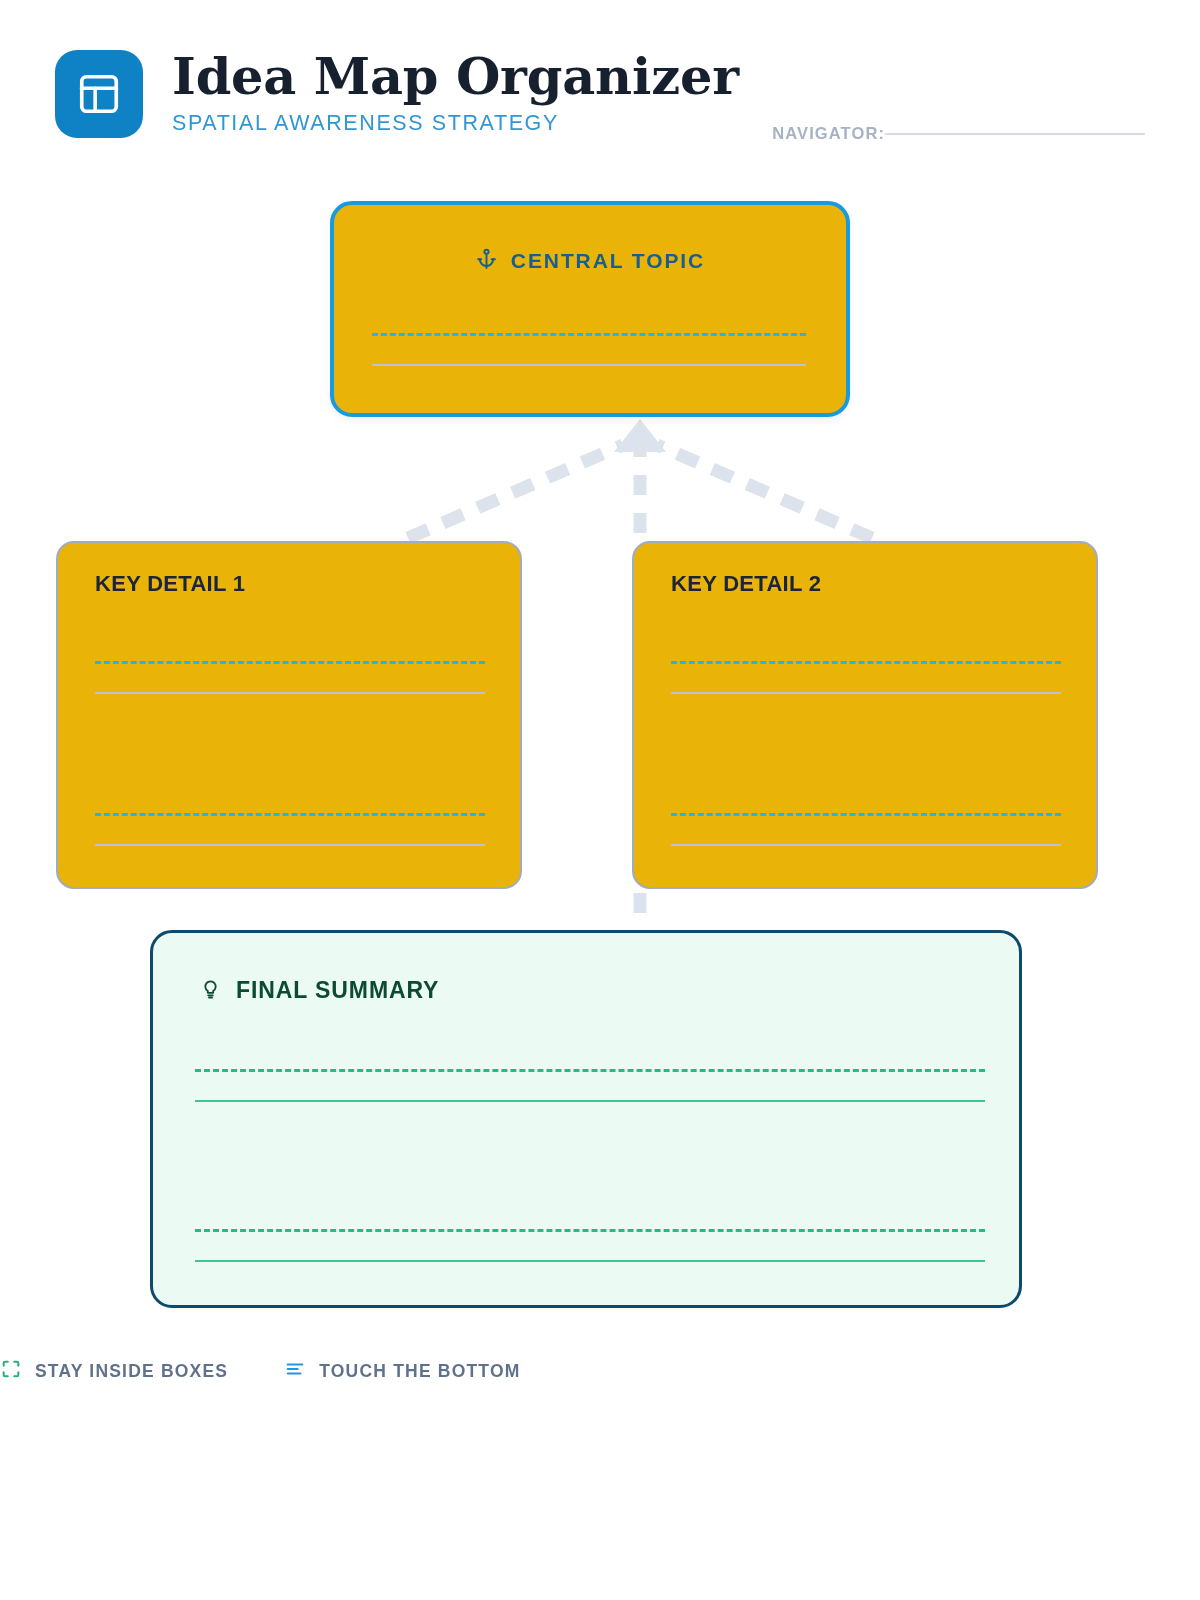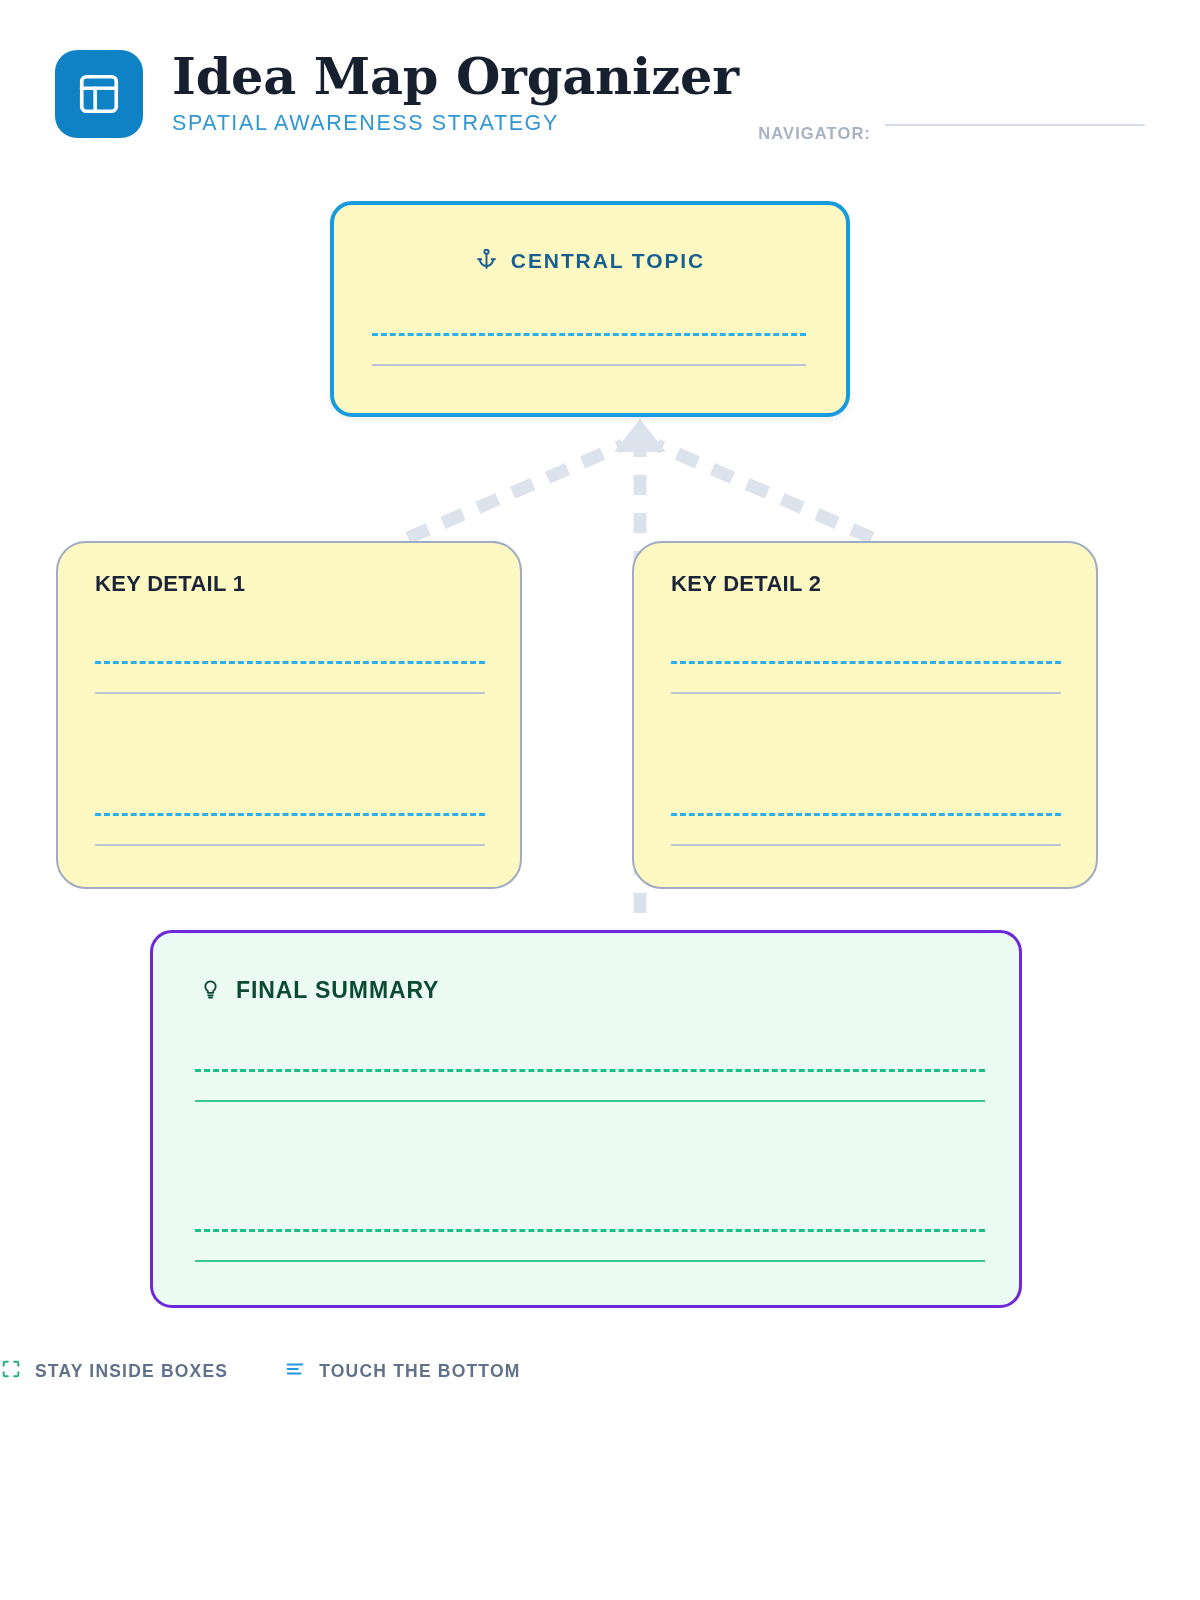--- a/index.html
+++ b/index.html
@@ -59,41 +59,40 @@
     letter-spacing: 1.6px;
     margin: 6px 0 11px 0;
     white-space: nowrap;
   }
 
   .navigator {
     position: absolute;
     right: 0;
     top: 76px;
     display: flex;
-    align-items: flex-start;
-    gap: 14px;
+    align-items: center;
   }
   .navigator-label {
     font-size: 16.5px;
     font-weight: bold;
     letter-spacing: 1.1px;
     color: #a7b2c4;
     white-space: nowrap;
   }
   .navigator-line {
     width: 260px;
     height: 2px;
     background: #d6dde7;
   }
 
   
   .card {
     position: absolute;
     box-sizing: border-box;
-    background: #fef9c3;
+    background: #eab308;
   }
   .card-central {
     left: 330px;
     top: 201px;
     width: 520px;
     height: 216px;
     border: 4px solid #179bdf;
     border-radius: 22px;
     box-shadow: 0 3px 7px rgba(25,60,100,0.08);
   }
@@ -110,41 +109,41 @@
     letter-spacing: 1.9px;
     color: #175f91;
     white-space: nowrap;
   }
 
   .card-detail {
     top: 541px;
     width: 466px;
     height: 348px;
     border: 2px solid #9facc1;
-    border-radius: 30px;
+    border-radius: 18px;
   }
   .card-detail.left  { left: 56px; }
   .card-detail.right { left: 632px; }
   .detail-title {
     position: absolute;
     left: 37px;
     top: 28px;
     font-size: 22px;
     font-weight: bold;
     letter-spacing: 0.3px;
     color: #1b2537;
     white-space: nowrap;
   }
 
   .card-summary {
     left: 150px;
     top: 930px;
     width: 872px;
     height: 378px;
-    border: 3px solid #6d28d9;
+    border: 3px solid #0c4a6e;
     border-radius: 22px;
     background: #ebfaf2;
   }
   .summary-head {
     display: flex;
     align-items: center;
     gap: 14px;
     margin: 44px 0 0 46px;
   }
   .summary-title {

